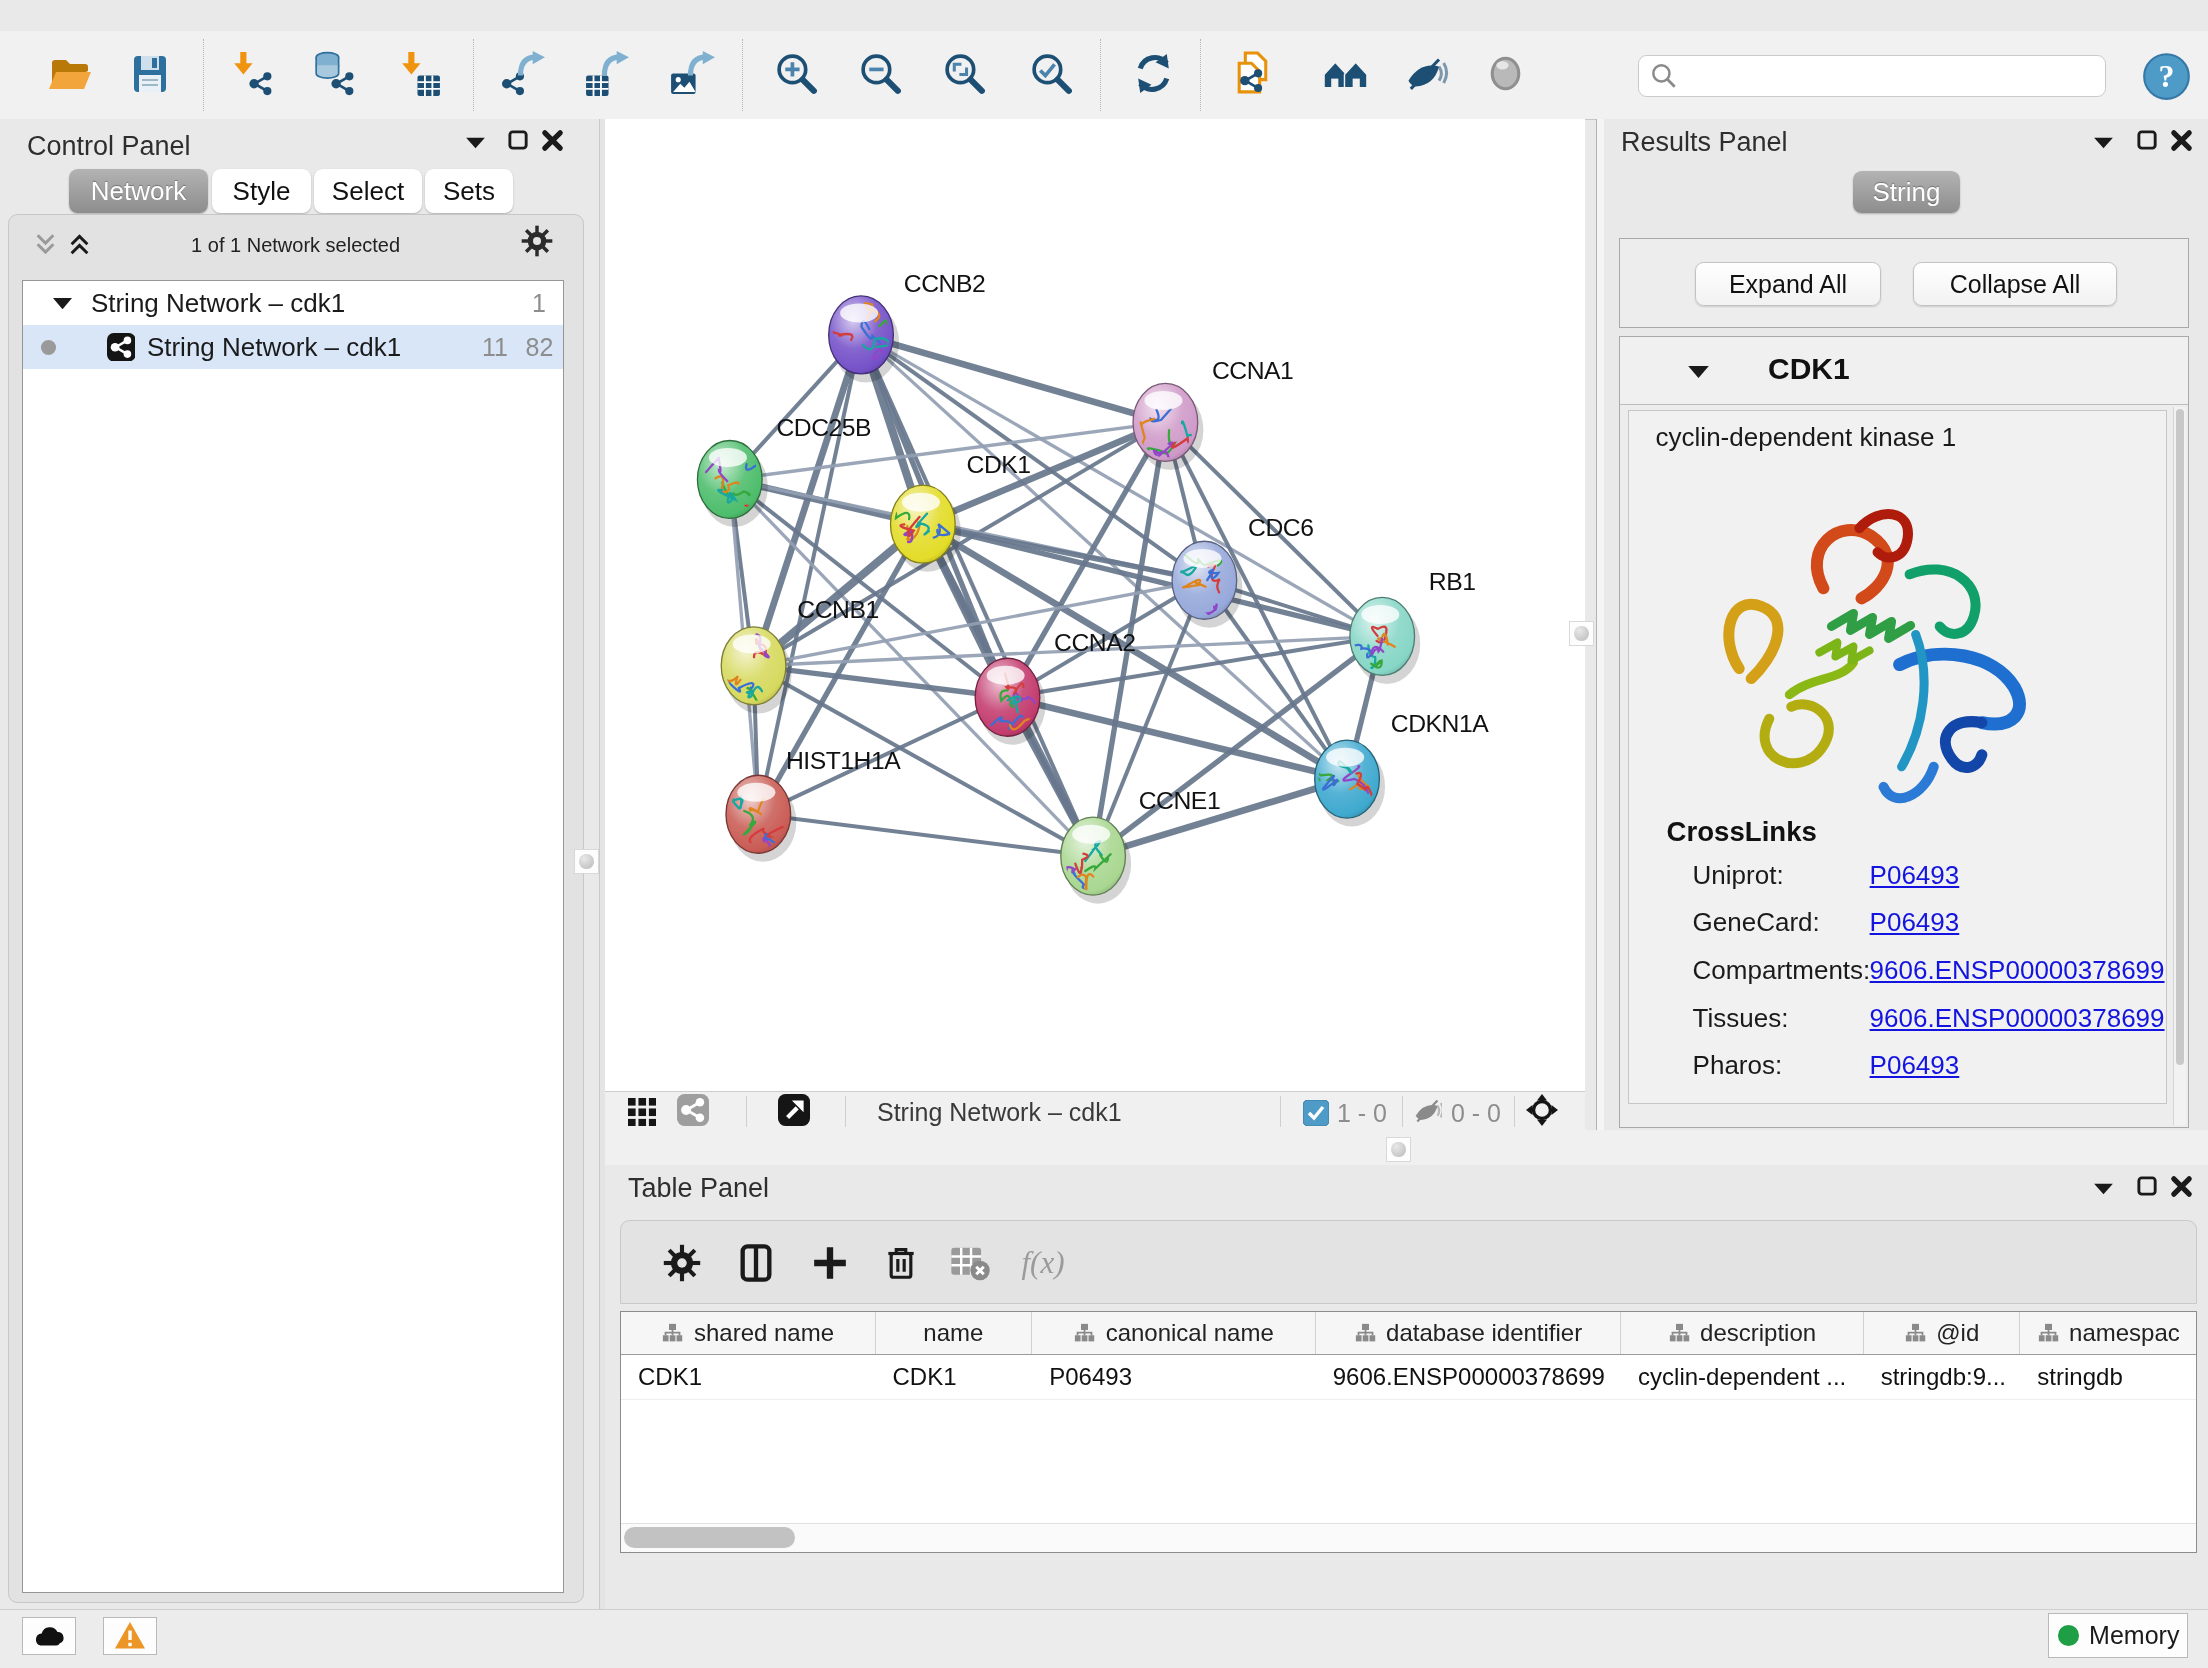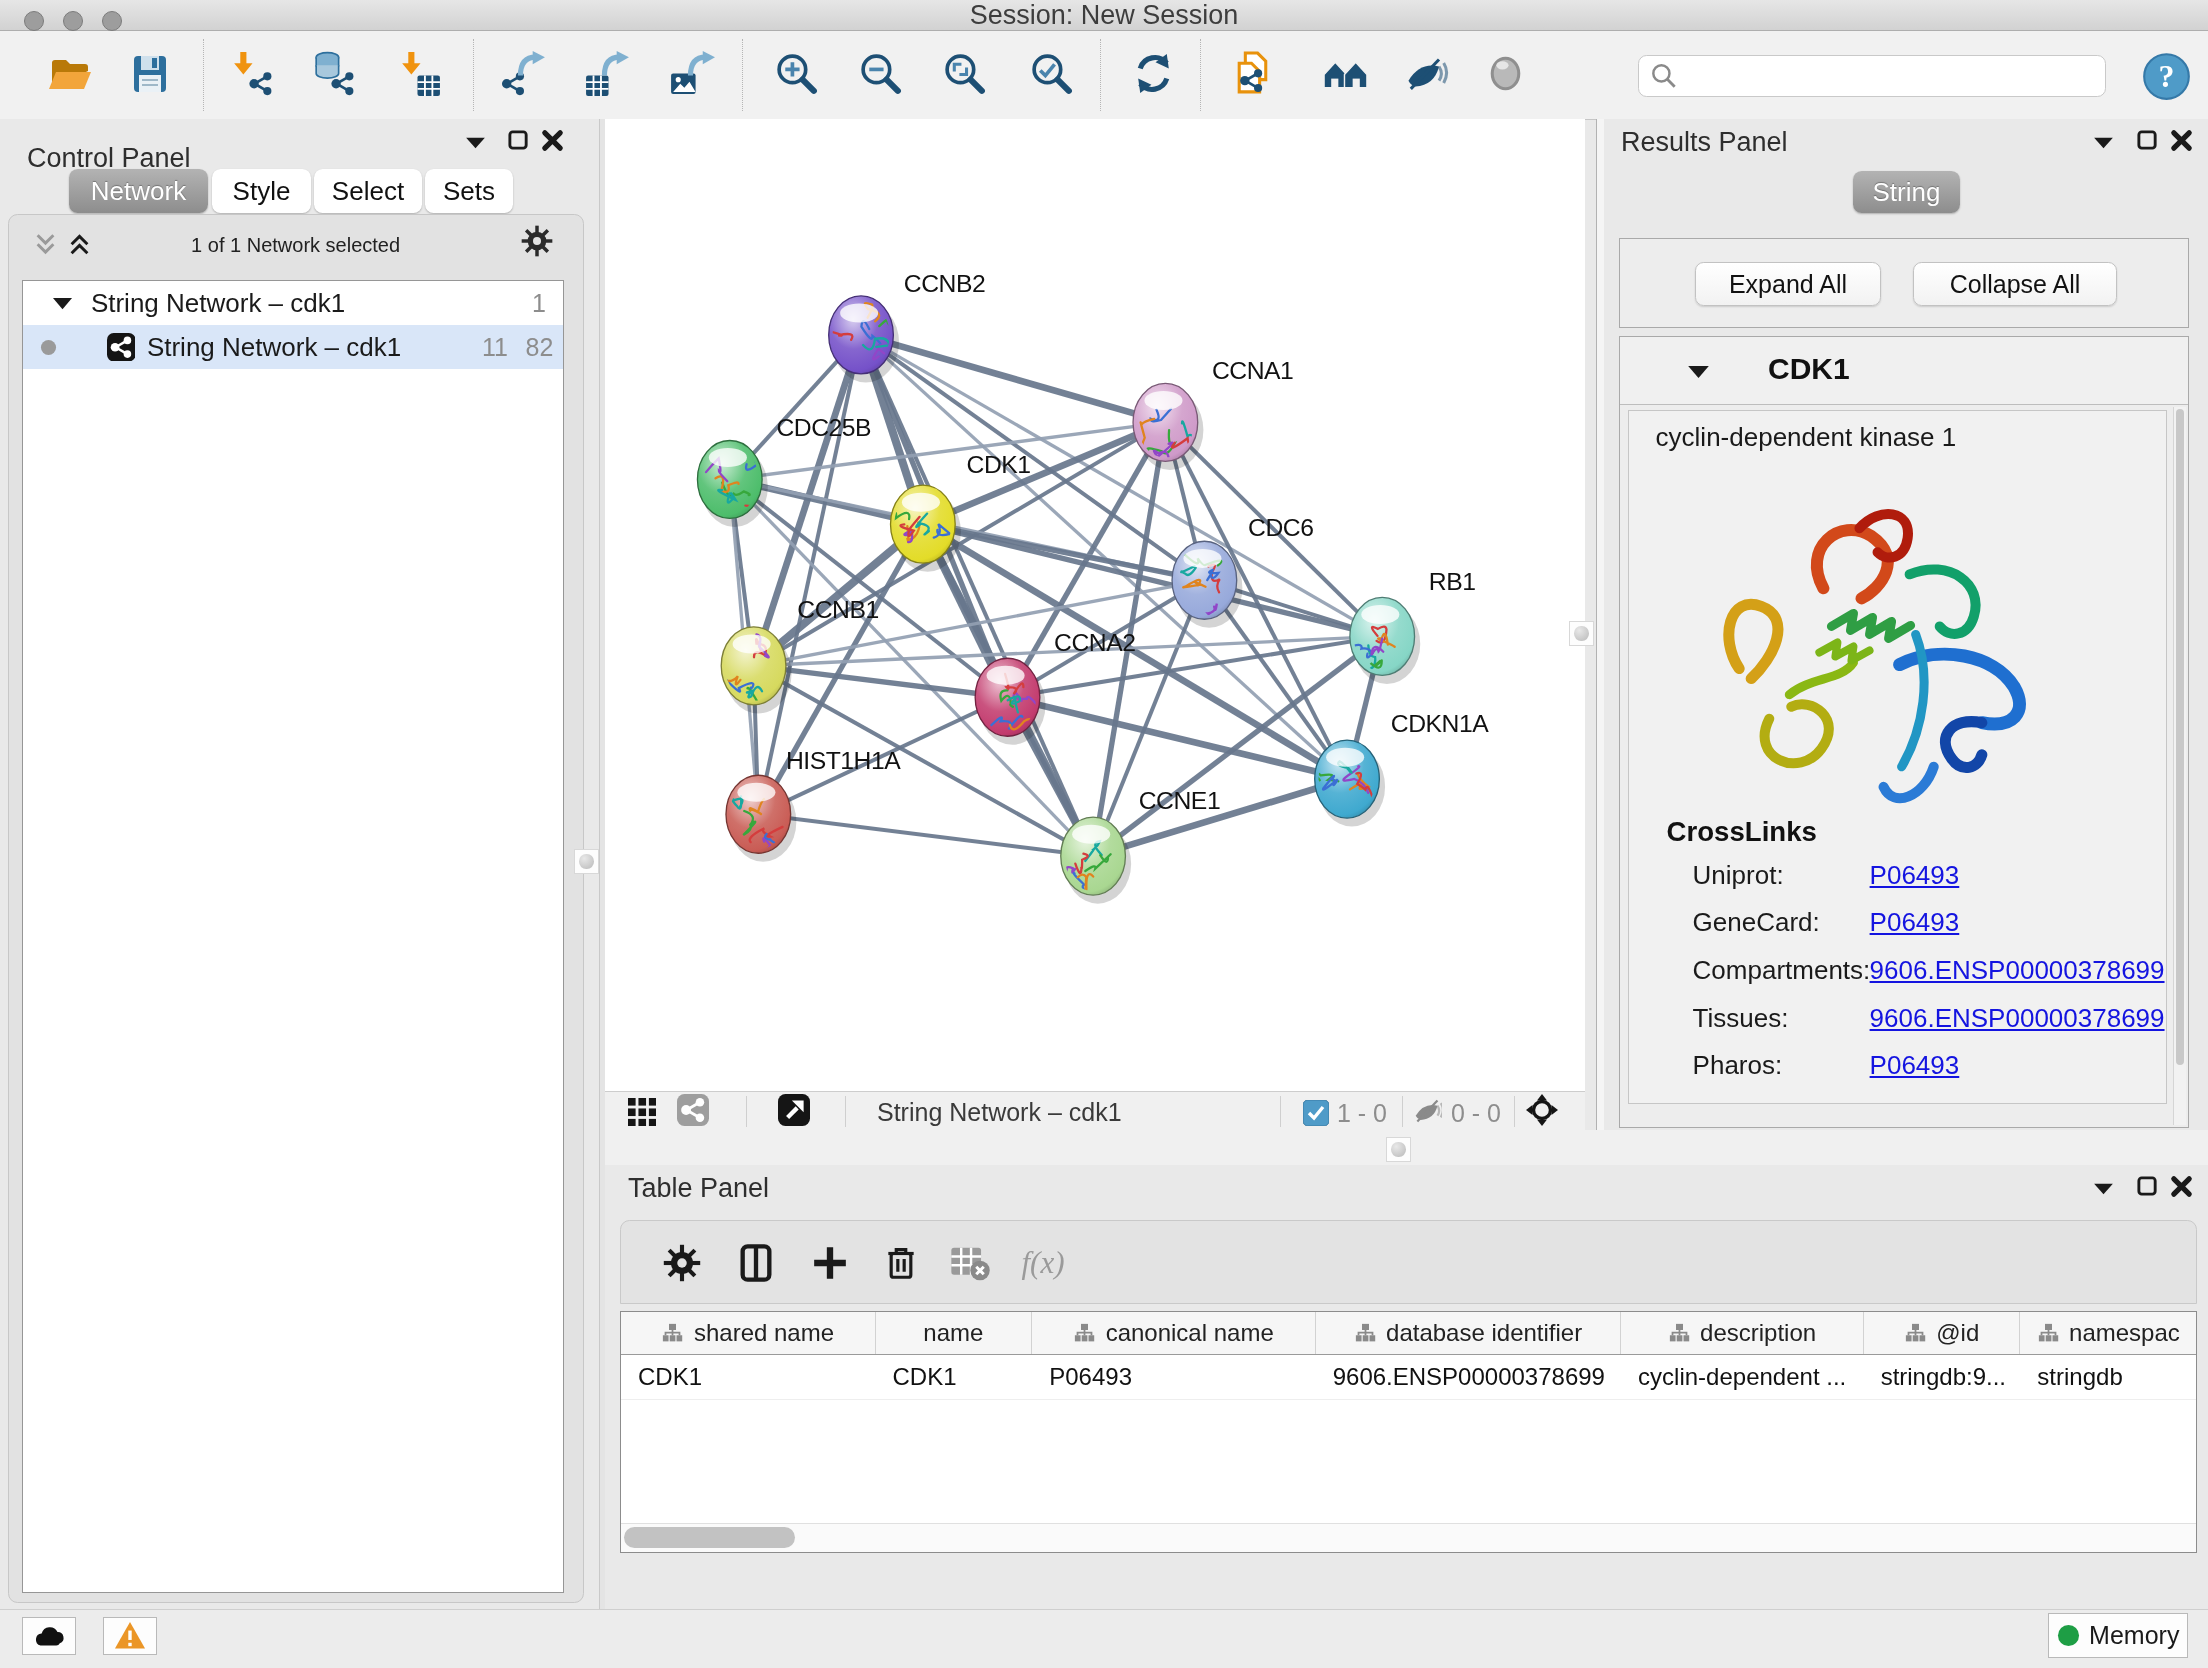--- a/index.html
+++ b/index.html
@@ -114,26 +114,20 @@
         <path d="M2 20 Q12 4 28 8 Q24 24 8 25 Q4 24 2 20 Z" fill="currentColor"></path>
         <path d="M28 8 q4 6 0 12" stroke-opacity=".55" stroke="currentColor" stroke-width="2.6" fill="none"></path>
         <path d="M32 5 q5 8 0 17" stroke-opacity=".55" stroke="currentColor" stroke-width="2.6" fill="none"></path>
         <line x1="4" y1="27" x2="28" y2="2" stroke="currentColor" stroke-width="2.6"></line>
       </g>
   </defs>
 </svg>
 
 <div class="app">
 
-  <div class="titlebar">
-    <span class="tl" style="left:24px"></span>
-    <span class="tl" style="left:63px"></span>
-    <span class="tl" style="left:102px"></span>
-    <span class="win-title">Session: New Session</span>
-  </div>
 
   <div class="toolbar">
     <div class="tbi" style="left:43px">
       <svg width="48" height="48" viewBox="0 0 48 48">
           <path d="M6 38 V13 q0-3 3-3 h11 l4 4 h15 q3 0 3 3 v4" fill="#b97908"></path>
           <path d="M3 39 l7-17 h35 l-7 17 z" fill="#f2a53a"></path>
         </svg>
     </div>
     <div class="tbi" style="left:123px">
       <svg width="48" height="48" viewBox="0 0 48 48">
@@ -296,21 +290,21 @@
     </div>
     <div class="tbi" style="left:2140px;top:19px">
       <svg width="51" height="51" viewBox="0 0 48 48">
           <circle cx="24" cy="24" r="21" fill="#4f9bc8" stroke="#3579a8" stroke-width="2"></circle>
           <text x="24" y="34" text-anchor="middle" font-size="30" font-weight="bold" fill="#fff" font-family="Liberation Serif,serif">?</text>
         </svg>
     </div>
   </div>
 
   <div class="control-panel">
-    <span class="panel-title abs" style="left:27px;top:24px">Control Panel</span>
+    <span class="panel-title abs" style="left:27px;top:12px">Control Panel</span>
     <span class="ph-icon" style="left:459px;top:9.5px">
         <svg width="23" height="15" viewBox="0 0 24 16">
           <polygon points="2,3 22,3 12,14" fill="#1a1a1a"></polygon>
         </svg>
       </span>
     <span class="ph-icon" style="left:502px;top:7.6px">
         <svg width="23" height="23" viewBox="0 0 24 24">
           <rect x="3" y="3" width="17" height="17" rx="3" fill="none" stroke="#1a1a1a" stroke-width="3"></rect>
         </svg>
       </span>

